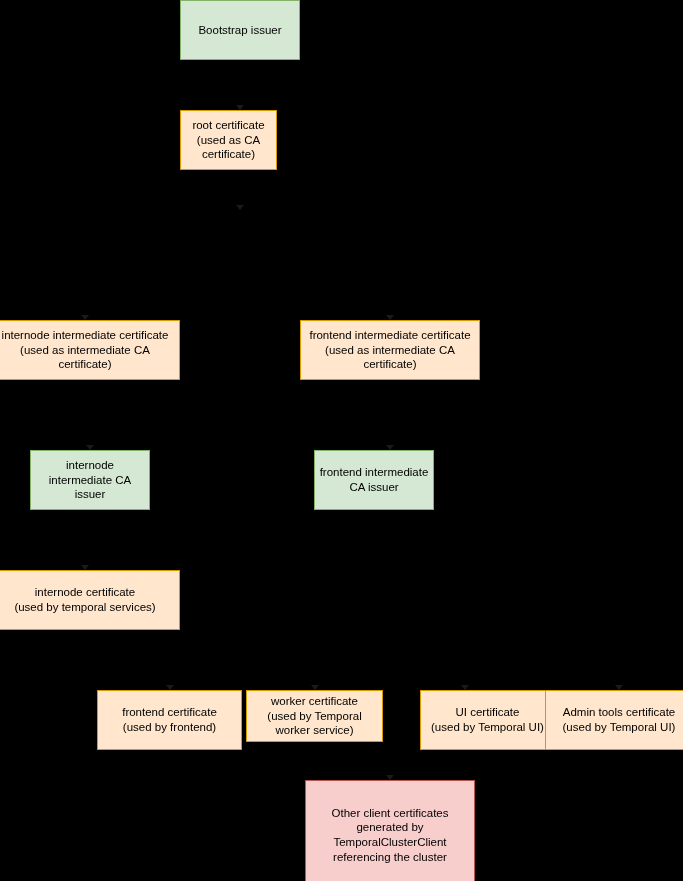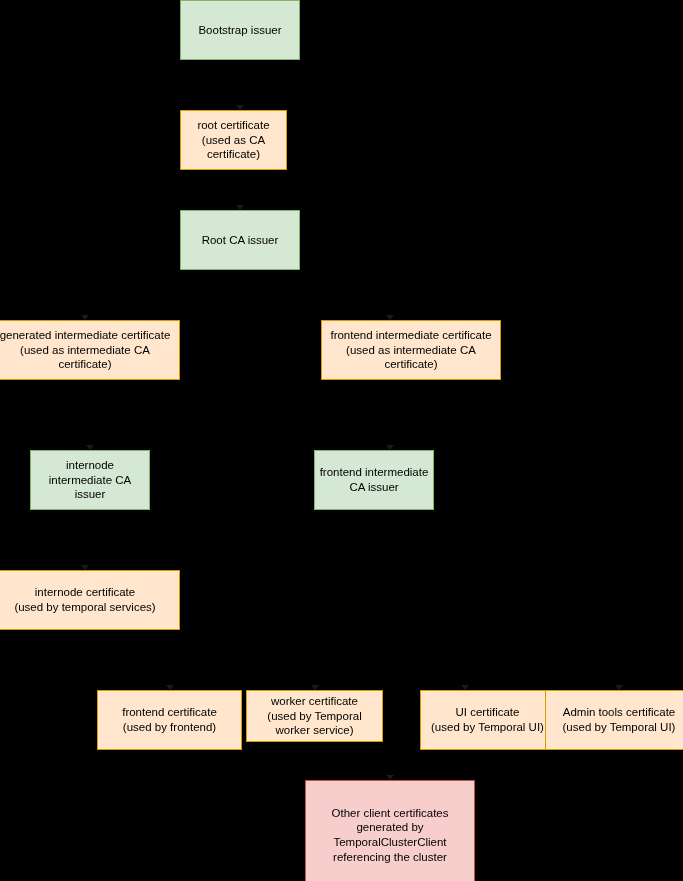--- a/index.html
+++ b/index.html
@@ -67,28 +67,27 @@
     <div class="arrowhead" style="left: 386px; top: 315px;"></div>
     <div class="arrowhead" style="left: 86px; top: 445px;"></div>
     <div class="arrowhead" style="left: 386px; top: 445px;"></div>
     <div class="arrowhead" style="left: 81px; top: 565px;"></div>
     <div class="arrowhead" style="left: 165.5px; top: 685px;"></div>
     <div class="arrowhead" style="left: 310.5px; top: 685px;"></div>
     <div class="arrowhead" style="left: 460.5px; top: 685px;"></div>
     <div class="arrowhead" style="left: 615px; top: 685px;"></div>
     <div class="arrowhead" style="left: 386px; top: 775px;"></div>
     <div class="node issuer" style="left: 180px; top: 0px; width: 120px; height: 60px;"><span>Bootstrap issuer</span></div>
-    <div class="node cert" style="left: 180px; top: 110px; width: 107px; height: 60px; text-align: center;"><span>root certificate
+    <div class="node cert" style="left: 180px; top: 110px; width: 97px; height: 60px; text-align: center;"><span>root certificate
 (used as CA
 certificate)</span></div>
-    <div class="node issuer" style="left: 180px; top: 210px; width: 120px; height: 60px;"><span>Root CA issuer</span></div>
-    <div class="node cert" style="left: -10px; top: 320px; width: 190px; height: 60px;"><span>generated intermediate certificate
+    <div class="node cert" style="left: -10px; top: 320px; width: 190px; height: 60px;"><span>internode intermediate certificate
 (used as intermediate CA
 certificate)</span></div>
-    <div class="node cert" style="left: 300px; top: 320px; width: 180px; height: 60px; margin-left: 21px;"><span>frontend intermediate certificate
+    <div class="node cert" style="left: 300px; top: 320px; width: 180px; height: 60px;"><span>frontend intermediate certificate
 (used as intermediate CA
 certificate)</span></div>
     <div class="node issuer" style="left: 30px; top: 450px; width: 120px; height: 60px;"><span>internode
 intermediate CA
 issuer</span></div>
     <div class="node issuer" style="left: 314px; top: 450px; width: 120px; height: 60px;"><span>frontend intermediate
 CA issuer</span></div>
     <div class="node cert" style="left: -10px; top: 570px; width: 190px; height: 60px;"><span>internode certificate
 (used by temporal services)</span></div>
     <div class="node cert" style="left: 97px; top: 690px; width: 145px; height: 60px;"><span>frontend certificate

